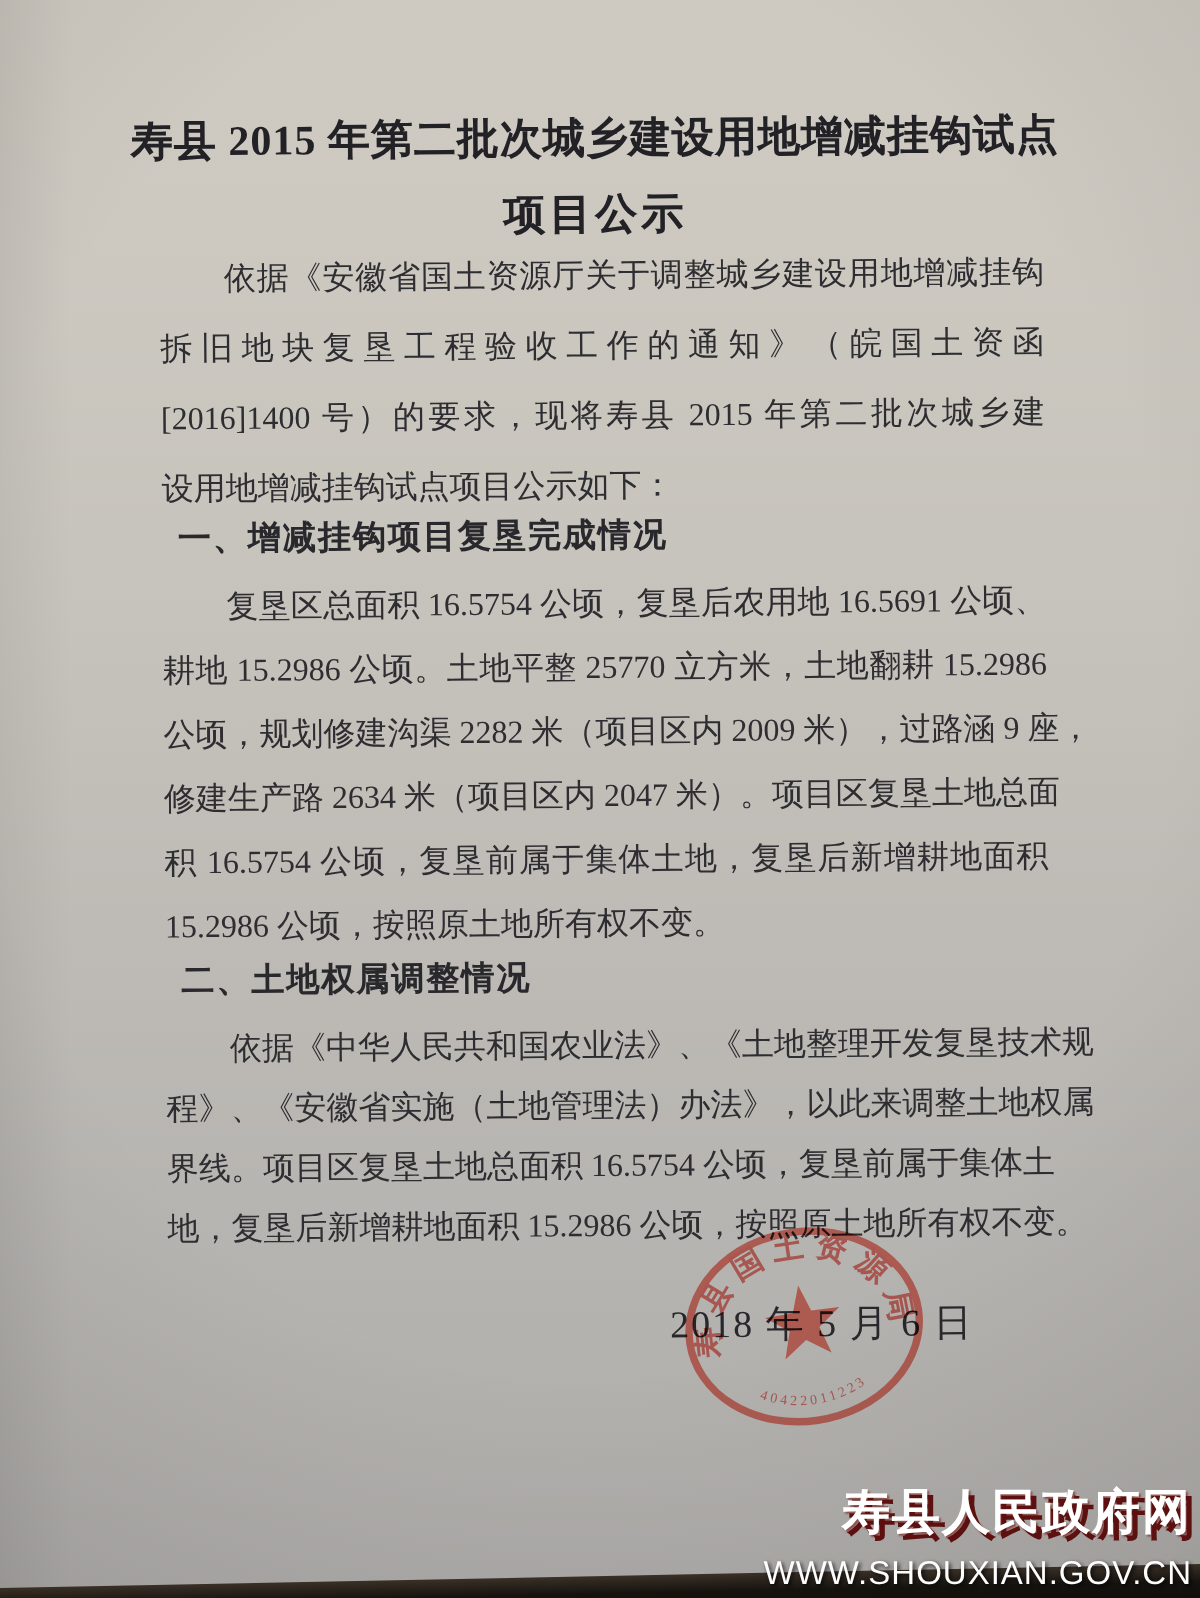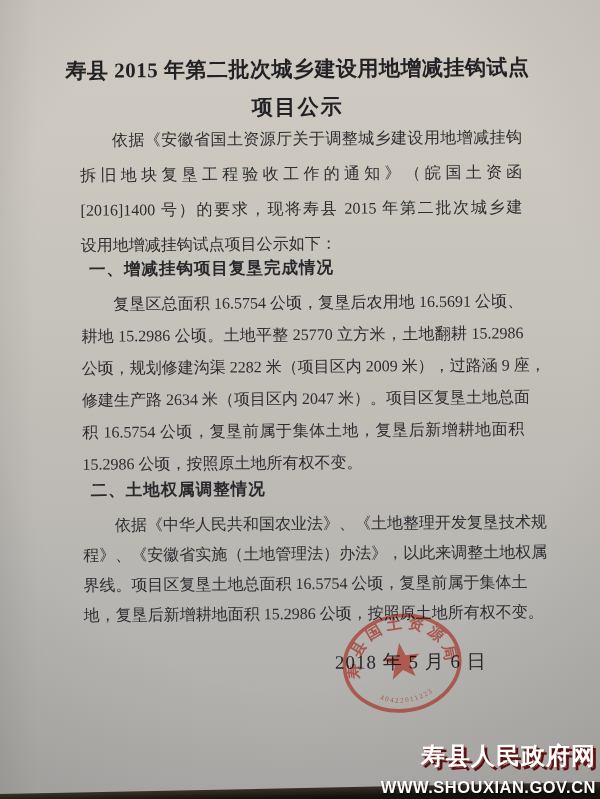--- a/index.html
+++ b/index.html
@@ -71,21 +71,21 @@
   .watermark-name{
     position:absolute;right:4px;top:740px;
     font-family:"Liberation Sans","DejaVu Sans",sans-serif;
     font-size:24px;font-weight:bold;color:#ffffff;
     letter-spacing:1px;white-space:nowrap;z-index:8;
     text-shadow:3px 3px 0 #5c1110, 1px 1px 1px rgba(120,20,16,0.6);
   }
   .watermark-url{
     position:absolute;right:4px;top:778px;
     font-family:"Liberation Sans","DejaVu Sans",sans-serif;
-    font-size:16.5px;font-weight:bold;color:#fdfdfd;
+    font-size:16.5px;font-weight:normal;color:#fdfdfd;
     letter-spacing:0.5px;white-space:nowrap;z-index:8;
     text-shadow:1px 1px 2px rgba(0,0,0,0.8);
   }
   .bottom-edge{
     position:absolute;left:-8px;top:788px;
     width:620px;height:22px;
     background:linear-gradient(180deg,#3a3027 0%, #16130f 40%, #0d0b09 100%);
     transform:rotate(-1.15deg);
     z-index:7;
   }

